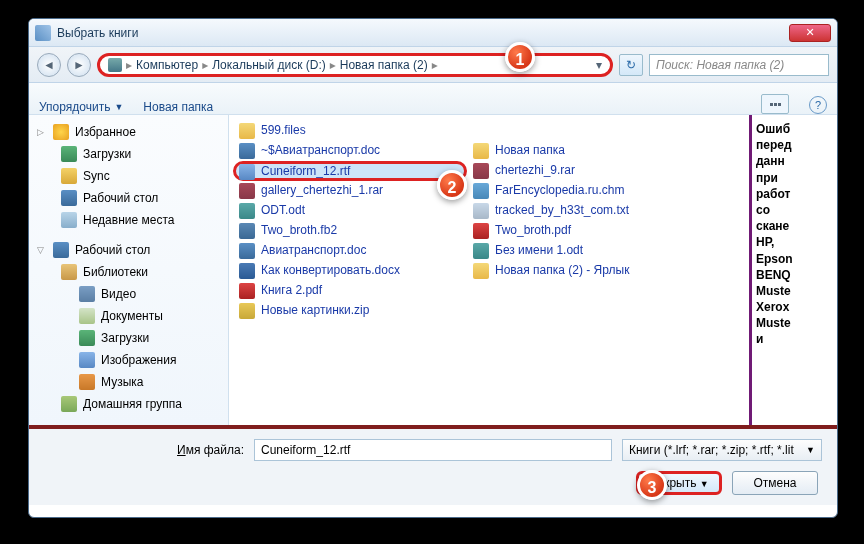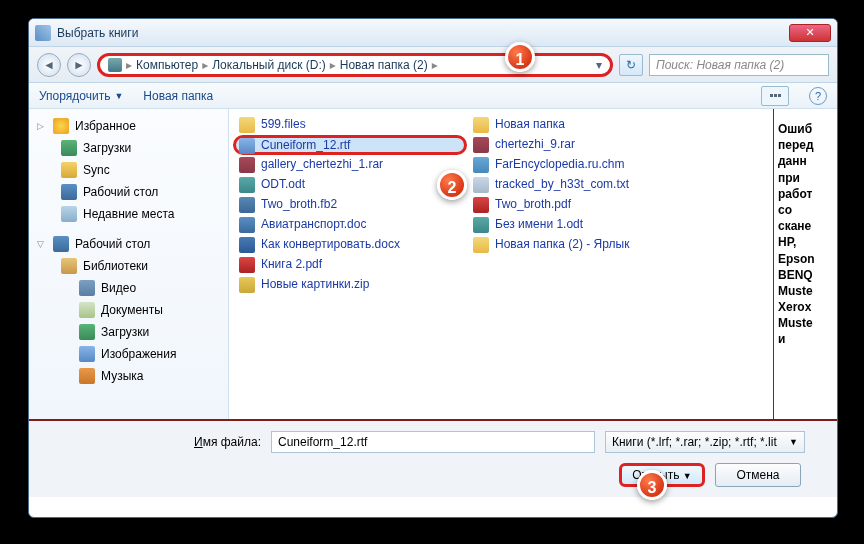--- a/index.html
+++ b/index.html
@@ -11,21 +11,21 @@
 .titlebar .close { width: 42px; height: 18px; background: linear-gradient(#e68,#c33); border: 1px solid #a22; border-radius: 3px; color: #fff; text-align: center; line-height: 14px; font-size: 11px; cursor: pointer; }
 .navbar { height: 36px; background: linear-gradient(#f0f4f8,#e4ecf4); display: flex; align-items: center; padding: 0 8px; gap: 6px; border-bottom: 1px solid #c0d4e8; position: relative; }
 .navbtn { width: 24px; height: 24px; border: 1px solid #9ab; border-radius: 50%; background: radial-gradient(#fff,#cde); display: flex; align-items: center; justify-content: center; color: #567; cursor: pointer; }
 .breadcrumb { flex: 1; height: 24px; border: 3px solid #d22; border-radius: 12px; background: #fff; display: flex; align-items: center; padding: 0 8px; gap: 4px; font-size: 12px; color: #1a3a5a; overflow: hidden; }
 .breadcrumb .crumb { white-space: nowrap; }
 .breadcrumb .sep { color: #888; }
 .breadcrumb .cicon { width: 14px; height: 14px; background: linear-gradient(#7aa,#478); border-radius: 2px; }
 .breadcrumb .dd { color: #567; margin-left: auto; }
 .refresh { width: 24px; height: 22px; border: 1px solid #9bc; background: linear-gradient(#eef6fd,#d4e8f8); border-radius: 2px; color: #2a6aa8; text-align: center; line-height: 20px; cursor: pointer; }
 .search { width: 180px; height: 22px; border: 1px solid #9bc; background: #fff; padding: 0 6px; color: #888; font-style: italic; line-height: 20px; }
-.toolbar { height: 26px; background: linear-gradient(#f8fbfd,#eaf2f8); border-bottom: 1px solid #d0e0ee; display: flex; align-items: center; padding: 0 10px; gap: 20px; color: #1a4a8a; }
+.toolbar { height: 32px; background: linear-gradient(#f8fbfd,#eaf2f8); border-bottom: 1px solid #d0e0ee; display: flex; align-items: flex-end; padding: 0 10px; gap: 20px; color: #1a4a8a; }
 .toolbar .tbtn { cursor: pointer; display: flex; align-items: center; gap: 4px; }
 .toolbar .tdd { font-size: 9px; }
 .toolbar .spacer { flex: 1; }
 .toolbar .viewbtn { width: 28px; height: 20px; border: 1px solid #9bc; background: #eef6fd; border-radius: 2px; cursor: pointer; display: flex; align-items: center; justify-content: center; gap: 1px; }
 .toolbar .viewbtn .vd { width: 3px; height: 3px; background: #567; }
 .toolbar .help { width: 18px; height: 18px; border: 1px solid #6a9ac8; border-radius: 50%; color: #2a6aa8; text-align: center; line-height: 16px; font-size: 11px; cursor: pointer; }
 .body { display: flex; height: 310px; }
 .sidebar { width: 200px; border-right: 1px solid #d0e0ee; background: linear-gradient(#fafcfe,#f0f6fc); padding: 6px 4px; overflow: hidden; }
 .sitem { display: flex; align-items: center; gap: 6px; padding: 3px 4px; cursor: pointer; white-space: nowrap; }
 .sitem.header { font-weight: normal; }
@@ -53,23 +53,23 @@
 .fi-rtf { background: linear-gradient(#88b4e8,#5888c4); }
 .fi-rar { background: linear-gradient(#a84858,#883848); }
 .fi-odt { background: linear-gradient(#5aa8a8,#3a8888); }
 .fi-fb2 { background: linear-gradient(#5a88b4,#3a6894); }
 .fi-docx { background: linear-gradient(#4a7ab4,#2a5a94); }
 .fi-pdf { background: linear-gradient(#d44,#a22); }
 .fi-zip { background: linear-gradient(#e8c858,#c8a838); }
 .fi-chm { background: linear-gradient(#68a8d8,#4888b8); }
 .fi-txt { background: linear-gradient(#c8d8e8,#a8b8c8); }
 .fi-lnk { background: linear-gradient(#f4d878,#e8b848); }
-.preview { width: 64px; border-left: 1px solid #701a75; padding: 12px 4px; font-family: "Times New Roman", serif; font-size: 14px; font-weight: bold; overflow: hidden; line-height: 1.35; }
+.preview { width: 88px; border-left: 3px solid #701a75; padding: 6px 4px; font-family: "Times New Roman", serif; font-size: 14px; font-weight: bold; overflow: hidden; line-height: 1.35; }
 .preview .pw { display: block; }
-.bottom { border-top: 2px solid #7f1d1d; background: #f0f4f8; padding: 10px 32px; }
+.bottom { border-top: 4px solid #7f1d1d; background: #f0f4f8; padding: 10px 15px; }
 .fnrow { display: flex; align-items: center; gap: 10px; margin-bottom: 10px; }
 .fnrow .lbl { width: 200px; text-align: right; }
 .fnrow .lbl .u { text-decoration: underline; }
 .fninput { flex: 1; height: 22px; border: 1px solid #abc4d8; background: #fff; padding: 0 6px; }
 .ftype { width: 200px; height: 22px; border: 1px solid #abc4d8; background: linear-gradient(#fdfdfd,#e8eef4); padding: 0 6px; line-height: 20px; cursor: pointer; display: flex; align-items: center; white-space: nowrap; overflow: hidden; }
 .ftype .dd { margin-left: auto; font-size: 9px; }
 .btnrow { display: flex; justify-content: flex-end; gap: 10px; padding-right: 4px; position: relative; }
 .btn { width: 86px; height: 24px; border: 1px solid #8aa4b8; background: linear-gradient(#fdfdfd,#e4ecf4); border-radius: 3px; cursor: pointer; text-align: center; line-height: 22px; }
 .btn.primary { border: 3px solid #d22; border-radius: 6px; line-height: 18px; background: linear-gradient(#f0f8ff,#d4e8f8); }
 .badge { position: absolute; width: 30px; height: 30px; border-radius: 50%; background: radial-gradient(circle at 35% 30%, #ff7a4a, #d83818 70%); border: 3px solid #fff; box-shadow: 0 2px 6px rgba(0,0,0,0.4); color: #fff; font-weight: bold; font-size: 16px; text-align: center; line-height: 30px; z-index: 50; }
@@ -167,26 +167,34 @@
           <span>Загрузки</span>
         </div>
       <div class="sitem" style="padding-left:46px">
           <div class="sicon ic-img"></div>
           <span>Изображения</span>
         </div>
       <div class="sitem" style="padding-left:46px">
           <div class="sicon ic-mus"></div>
           <span>Музыка</span>
         </div>
+      <div class="sitem sub">
+          <div class="sicon ic-home"></div>
+          <span>Домашняя группа</span>
+        </div>
     </div>
 
     <div class="filelist" id="filelist">
         <div class="fitem">
           <div class="ficon fi-folder"></div>
           <span>599.files</span>
+        </div>
+        <div class="fitem">
+          <div class="ficon fi-doc"></div>
+          <span>~$Авиатранспорт.doc</span>
         </div>
         <div class="fitem selected marked">
           <div class="ficon fi-rtf"></div>
           <span>Cuneiform_12.rtf</span>
         </div>
         <div class="fitem">
           <div class="ficon fi-rar"></div>
           <span>gallery_chertezhi_1.rar</span>
         </div>
         <div class="fitem">

